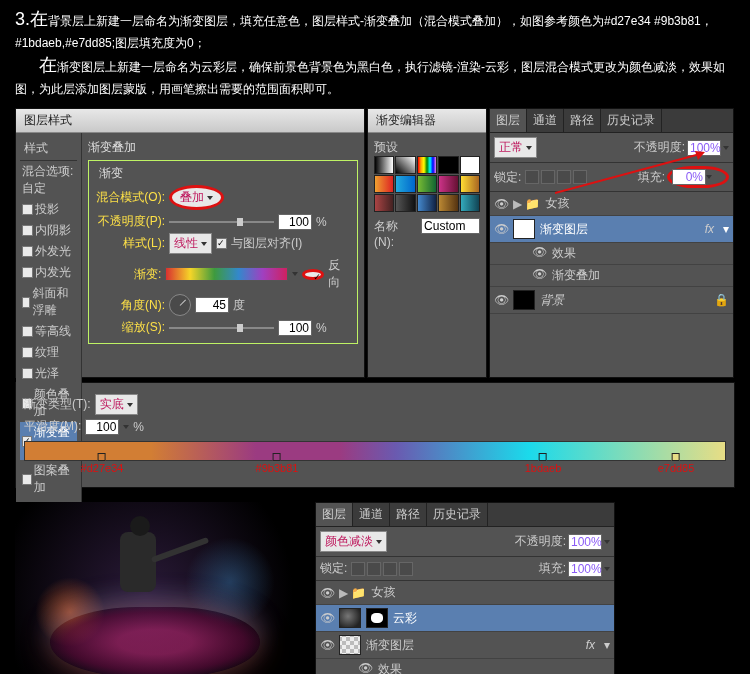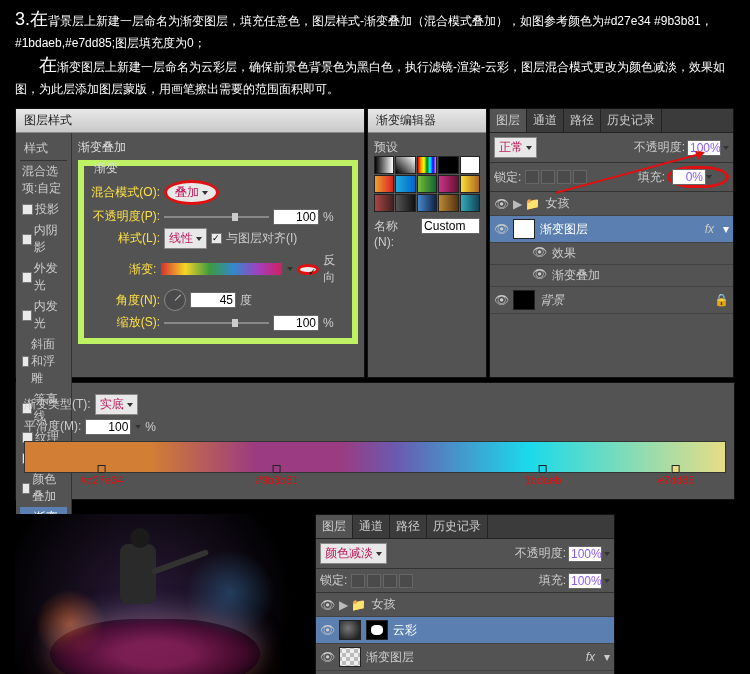--- a/index.html
+++ b/index.html
@@ -15,27 +15,27 @@
 .ls-dlg{width:350px;height:270px;display:flex;flex-direction:column}
 .ls-body{display:flex;flex:1}
 .ls-left{width:95px;background:#535353;border-right:1px solid #333;padding:4px}
 .ls-left-hdr{padding:3px 4px;border-bottom:1px solid #333}
 .ls-item{display:flex;align-items:center;padding:2px 2px;gap:2px}
 .ls-item.sel{background:#5a7fb0;color:#fff}
 .ls-chk{width:11px;height:11px;border:1px solid #777;background:#eaeaea;display:inline-block}
 .ls-chk.on::after{content:"✓";color:#000;font-size:9px;line-height:9px;display:block}
 .ls-right{flex:1;padding:6px}
 .group-title{color:#ddd;margin-bottom:4px}
-.fieldset{border:6px solid #bef264;padding:6px 6px 4px;margin-bottom:4px}
+.fieldset{border:1px solid #bef264;padding:16px 6px 4px;margin-bottom:4px}
 .row{display:flex;align-items:center;gap:4px;margin:3px 0}
 .lbl{color:#fde047;width:70px;text-align:right}
 .select{background:#e8e8e8;border:1px solid #888;color:#be185d;padding:1px 4px;display:inline-flex;align-items:center;gap:3px}
 .dd{width:0;height:0;border-left:3px solid transparent;border-right:3px solid transparent;border-top:4px solid #333}
 .circ-red{border:3px solid #d11;border-radius:50%;padding:1px 8px}
-.num-input{background:#fff;border:1px solid #666;color:#000;width:46px;padding:0 2px;text-align:right}
+.num-input{background:#fff;border:1px solid #666;color:#000;width:34px;padding:0 2px;text-align:right}
 .grad-prev{width:130px;height:14px;background:linear-gradient(90deg,#d83030,#f5d528,#3e9a3e,#38c,#a040c0,#d02060);border:1px solid #555}
 .angle-gizmo{width:22px;height:22px;border:1px solid #888;border-radius:50%;position:relative;background:#4a4a4a}
 .angle-gizmo::after{content:"";position:absolute;width:8px;height:1px;background:#ccc;top:50%;left:50%;transform-origin:left;transform:rotate(-45deg)}
 .slider{width:105px;height:2px;background:#888;position:relative}
 .slider::after{content:"";position:absolute;top:-3px;left:65%;width:6px;height:8px;background:#ccc}
 
 .ge-dlg{width:120px;height:270px}
 .ge-body{padding:6px}
 .swatches{display:grid;grid-template-columns:repeat(5,1fr);gap:1px;margin-bottom:6px}
 .sw{height:18px;border:1px solid #222}
@@ -57,21 +57,21 @@
 .layer-row.sel{background:#5a7fb0;color:#fff}
 .eye{width:14px;text-align:center;color:#ccc}
 .thumb{width:22px;height:20px;border:1px solid #222;background:#000}
 .thumb.white{background:#fff}
 .thumb.checker{background:repeating-conic-gradient(#bbb 0 25%,#eee 0 50%) 50%/8px 8px}
 .folder{color:#bbb}
 .fx{margin-left:auto;color:#ccc;font-style:italic}
 .eff-row{padding:2px 4px 2px 42px;border-bottom:1px solid #424242;display:flex;gap:6px}
 
 .ge-ext{margin:4px 15px;background:#535353;border:1px solid #111;padding:8px;color:#ccc}
-.ge-bar{height:32px;border:1px solid #333;margin:6px 0 18px;position:relative;background:linear-gradient(90deg,#d27e34 0 18%,#9b3b81 33% 45%,#6a5ab0 53%,#1bdaeb 72%,#e7dd85 100%)}
+.ge-bar{height:20px;border:1px solid #333;margin:6px 0 18px;position:relative;background:linear-gradient(90deg,#d27e34 0 18%,#9b3b81 33% 45%,#6a5ab0 53%,#1bdaeb 72%,#e7dd85 100%)}
 .stop{position:absolute;bottom:-14px;transform:translateX(-50%);font-size:11px}
 .stop .sq{width:8px;height:8px;border:1px solid #222;margin:0 auto 1px}
 .stop .sl{color:#d11}
 
 .row2{display:flex;gap:10px;padding:10px 15px}
 .preview{width:290px;height:230px;background:radial-gradient(circle at 45% 40%,#2a1a38 0,#000 70%);position:relative;overflow:hidden}
 .dancer-body{position:absolute;top:30px;left:105px;width:36px;height:60px;background:#2a2a2a;border-radius:8px}
 .dancer-head{position:absolute;top:14px;left:115px;width:20px;height:20px;background:#1a1a1a;border-radius:50%}
 .dancer-arm{position:absolute;top:45px;left:135px;width:60px;height:6px;background:#323232;transform:rotate(-20deg);border-radius:3px}
 .skirt{position:absolute;top:105px;left:35px;width:210px;height:70px;border-radius:50%/60%;background:radial-gradient(ellipse at center,rgba(200,40,120,.55) 25%,rgba(100,10,60,.6) 60%,transparent 80%);box-shadow:0 0 30px rgba(255,100,50,.35),0 -10px 25px rgba(80,150,255,.25)}

